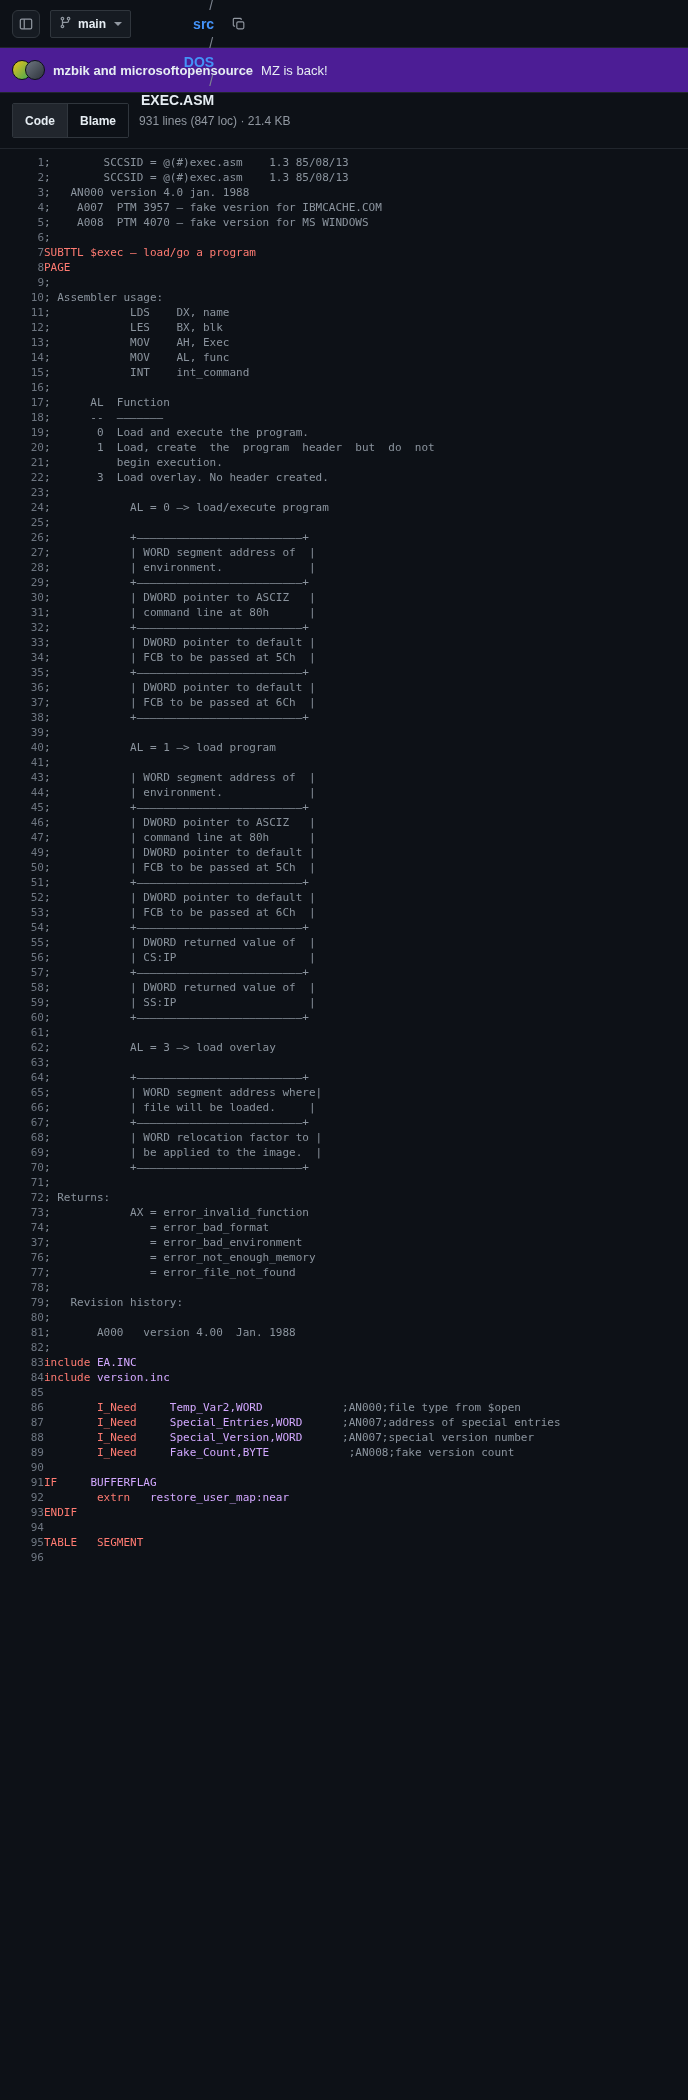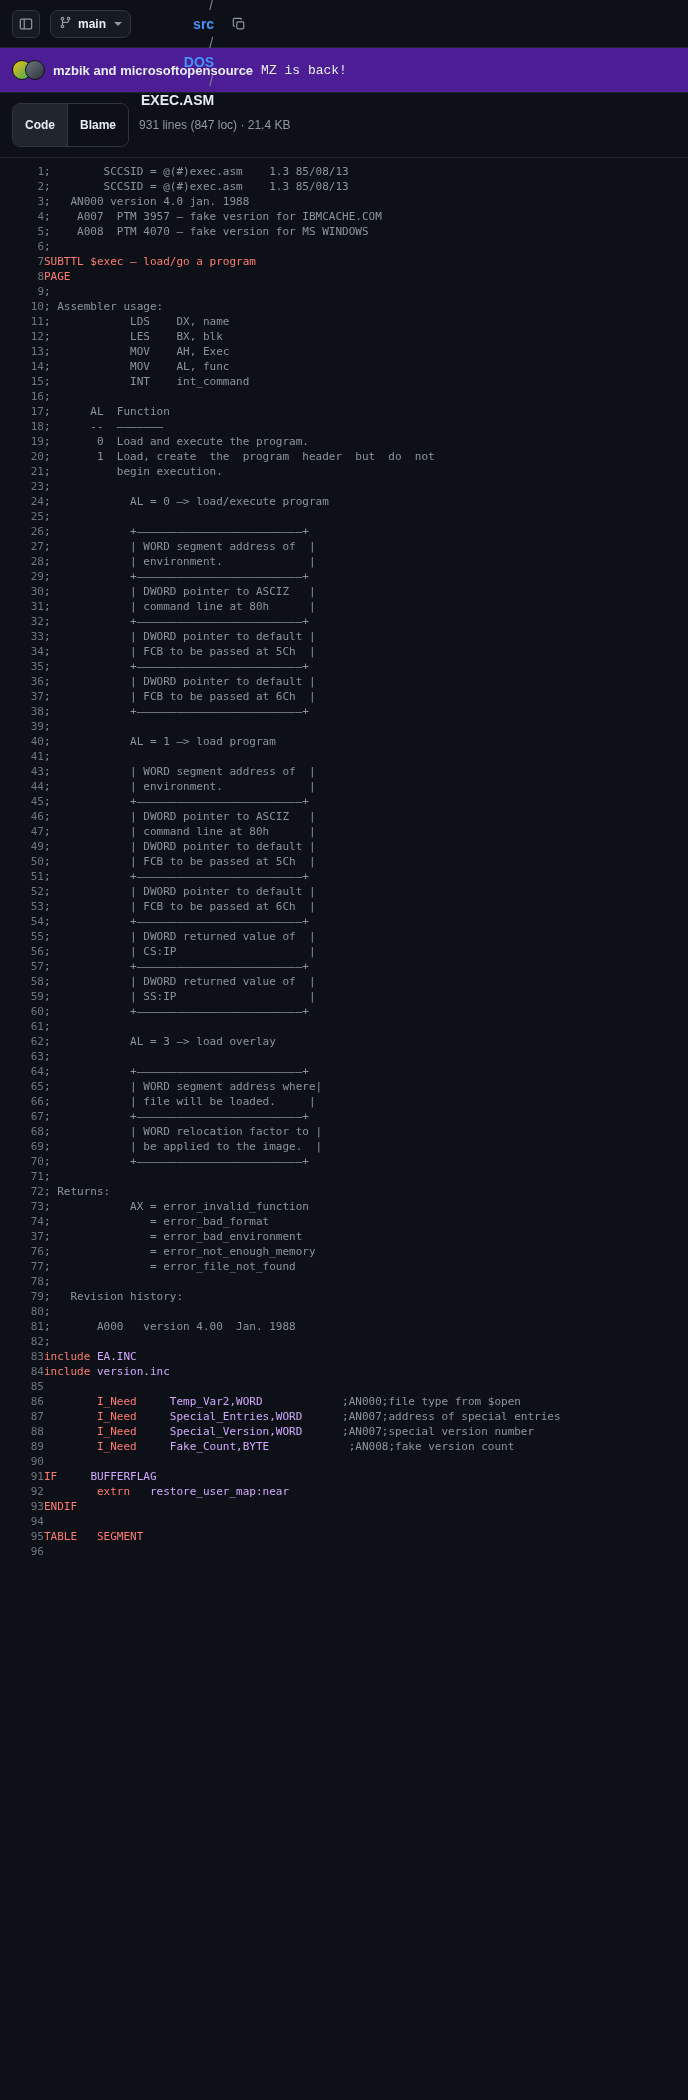--- a/index.html
+++ b/index.html
@@ -31,21 +31,21 @@
     color: #9198a1;
     flex: none;
   }
   .icon-btn svg { display:block; }
 
   .branch-btn {
     display: flex; align-items: center; gap: 6px;
     height: 28px;
     padding: 0 8px;
     border: 1px solid #30363d;
-    border-radius: 8px;
+    border-radius: 2px;
     background: #161b22;
     color: #e6edf3;
     font-size: 12px;
     font-weight: 600;
     flex: none;
   }
   .branch-btn .branch-ico { color: #9198a1; }
   .caret {
     width: 0; height: 0;
     border-left: 4px solid transparent;
@@ -92,38 +92,38 @@
     font-size: 13px;
   }
   .avatars { display: flex; align-items: center; flex: none; }
   .avatar {
     width: 20px; height: 20px; border-radius: 50%;
     border: 1px solid #0d1117;
   }
   .avatar.a1 { background: linear-gradient(135deg,#f0c419,#3aa655); }
   .avatar.a2 { background: linear-gradient(135deg,#6e7681,#2d333b); margin-left: -7px; }
   .commit-authors { font-weight: 700; color: #e6edf3; }
-  .commit-msg { color: #e6edf3; font-weight: 400; font-family: Liberation Mono, monospace; }
+  .commit-msg { color: #e6edf3; font-weight: 400; }
 
   
   .filebar {
     display: flex;
     align-items: center;
     gap: 10px;
     padding: 10px 12px;
     background: #0d1117;
     border-bottom: 1px solid #21262d;
   }
   .segmented {
     display: flex;
     border: 1px solid #30363d;
-    border-radius: 8px;
+    border-radius: 2px;
     overflow: hidden;
     flex: none;
-    height: 44px;
+    height: 35px;
   }
   .segmented .seg {
     padding: 0 12px;
     display: flex; align-items: center;
     font-size: 12px;
     background: #0d1117;
     color: #e6edf3;
     font-weight: 600;
     border-right: 1px solid #30363d;
   }
@@ -301,20 +301,24 @@
         </tr>
         <tr>
           <td class="ln">20</td>
           <td class="lc"><span class="c">;       1  Load, create  the  program  header  but  do  not</span></td>
         </tr>
         <tr>
           <td class="ln">21</td>
           <td class="lc"><span class="c">;          begin execution.</span></td>
         </tr>
         <tr>
+          <td class="ln">22</td>
+          <td class="lc"><span class="c">;       3  Load overlay. No header created.</span></td>
+        </tr>
+        <tr>
           <td class="ln">23</td>
           <td class="lc"><span class="c">;</span></td>
         </tr>
         <tr>
           <td class="ln">24</td>
           <td class="lc"><span class="c">;            AL = 0 —&gt; load/execute program</span></td>
         </tr>
         <tr>
           <td class="ln">25</td>
           <td class="lc"><span class="c">;</span></td>

